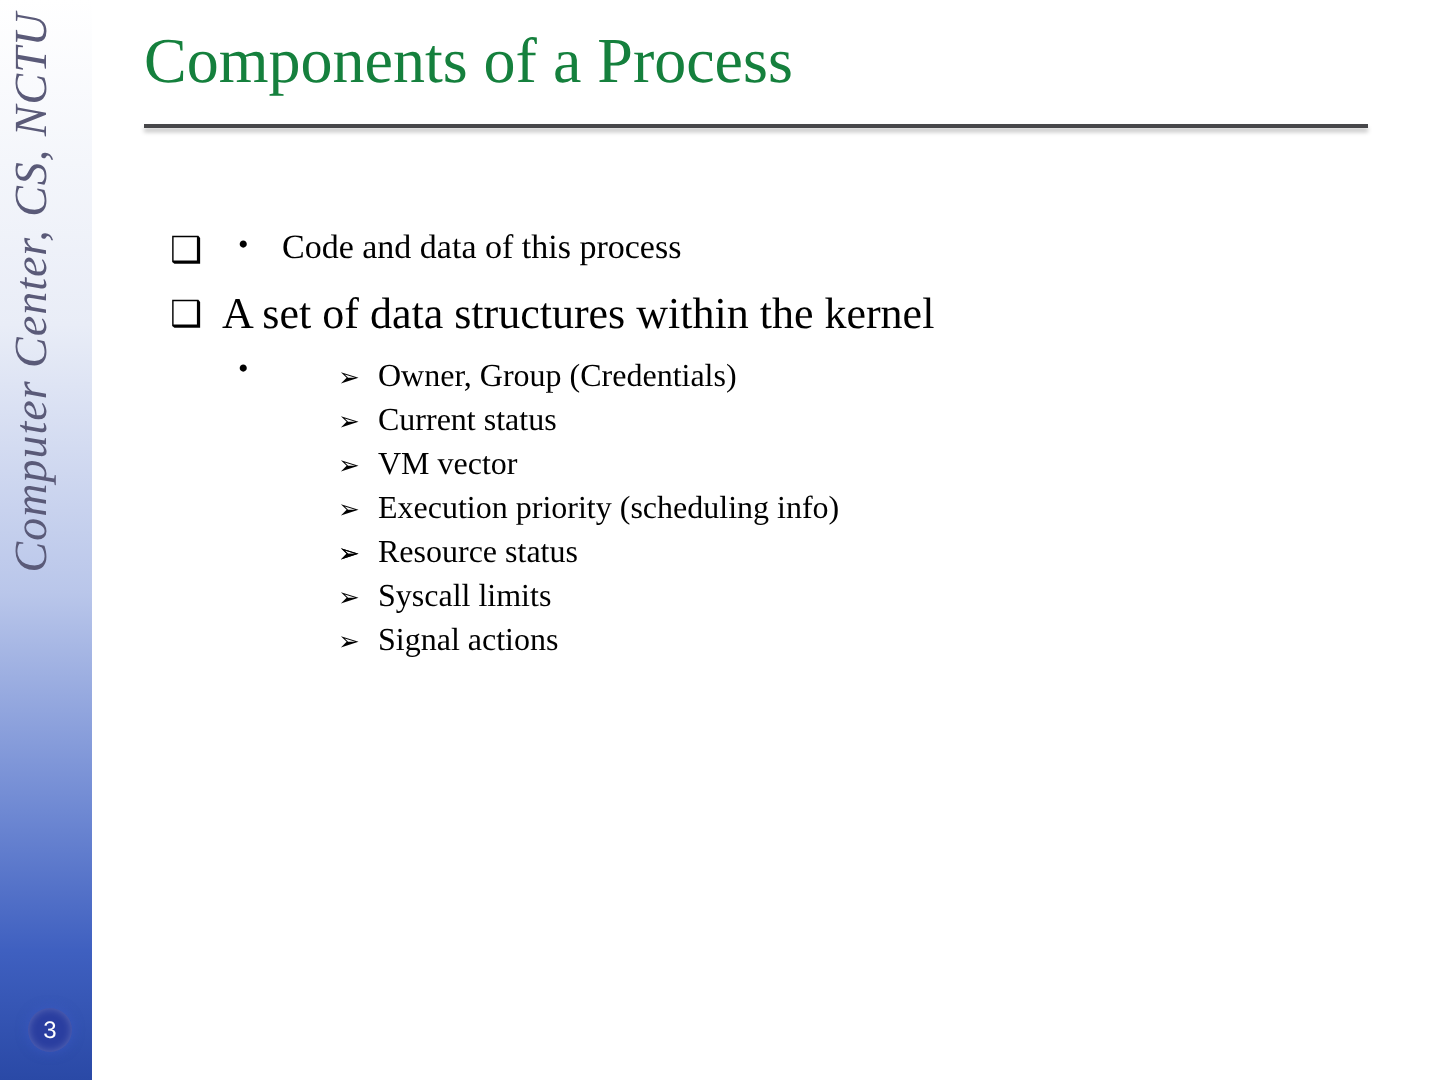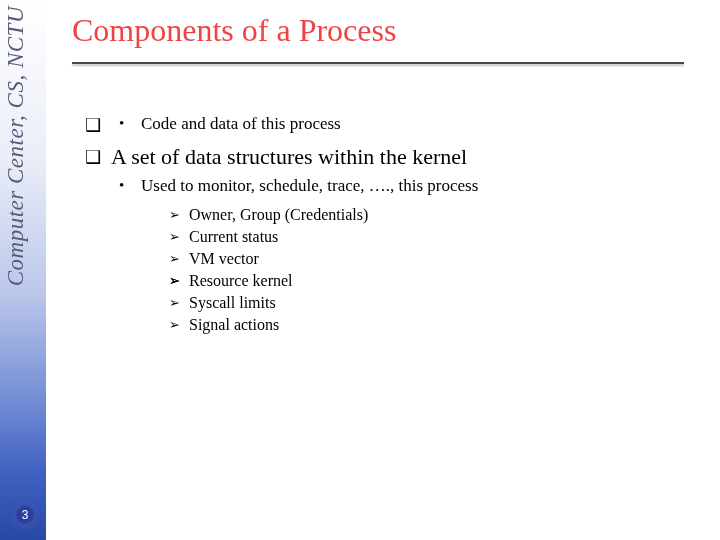--- a/index.html
+++ b/index.html
@@ -62,21 +62,21 @@
     font-size: 12px;
     line-height: 22px;
     text-align: center;
   }
   
   .title {
     position: absolute;
     left: 72px;
     top: 12px;
     font-size: 32px;
-    color: #ef4444;
+    color: #15803d;
     font-family: "Times New Roman", Times, serif;
     text-align: center;
   }
   .title-rule {
     position: absolute;
     left: 72px;
     top: 62px;
     width: 612px;
     height: 0;
     border-top: 2px solid #47474a;
@@ -155,45 +155,45 @@
       <span class="bul">•</span>
       <span>Code and data of this process</span>
     </div>
 
     <div class="lvl1">
       <span class="bul">❑</span>
       <span>A set of data structures within the kernel</span>
     </div>
     <div class="lvl2">
       <span class="bul">•</span>
-      <span>Used to monitor, schedule, trace, …., this process</span>
     </div>
 
     <div class="sublist">
       <div class="lvl3">
         <span class="bul">➢</span>
         <span>Owner, Group (Credentials)</span>
       </div>
       <div class="lvl3">
         <span class="bul">➢</span>
         <span>Current status</span>
       </div>
       <div class="lvl3">
         <span class="bul">➢</span>
         <span>VM vector</span>
       </div>
       <div class="lvl3">
         <span class="bul">➢</span>
-      </div>
-      <div class="lvl3">
-        <span class="bul">➢</span>
-      </div>
-      <div class="lvl3">
-        <span class="bul">➢</span>
-        <span>Resource kernel</span>
+        <span>Execution priority (scheduling info)</span>
+      </div>
+      <div class="lvl3">
+        <span class="bul">➢</span>
+      </div>
+      <div class="lvl3">
+        <span class="bul">➢</span>
+        <span>Resource status</span>
       </div>
       <div class="lvl3">
         <span class="bul">➢</span>
         <span>Syscall limits</span>
       </div>
       <div class="lvl3">
         <span class="bul">➢</span>
         <span>Signal actions</span>
       </div>
     </div>

